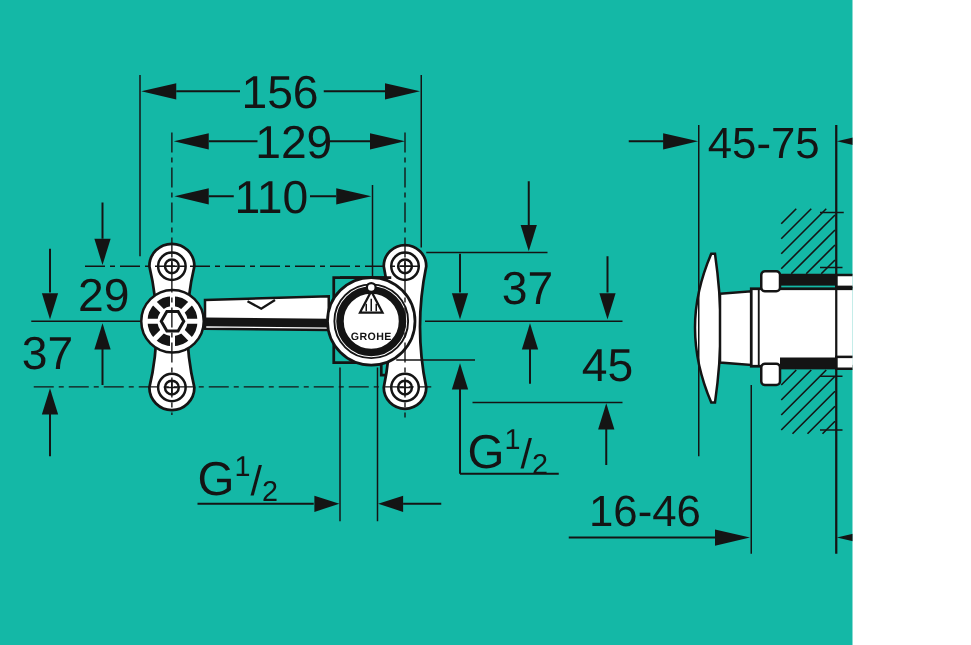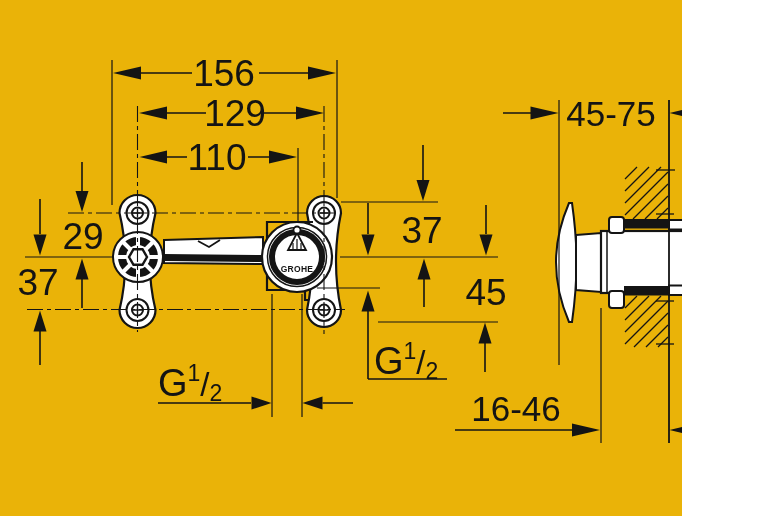--- a/index.html
+++ b/index.html
@@ -1,16 +1,16 @@
 <!DOCTYPE html>
 <html><head>
 <meta charset="utf-8">
 <style>
   html,body{margin:0;padding:0;background:#fff;}
-  .stage{position:relative;width:682px;height:516px;background:#eab308;overflow:hidden;
+  .stage{position:relative;width:682px;height:516px;background:#14b8a6;overflow:hidden;
          font-family:"Liberation Sans", sans-serif;}
   svg{display:block;}
   svg text{font-family:"Liberation Sans", sans-serif;fill:#141414;}
   .dim-num{font-size:37px;}
   .dim-range{font-size:35px;}
   .logo-txt{font-size:8.5px;font-weight:bold;letter-spacing:.3px;}
 </style>
 </head>
 <body>
 

